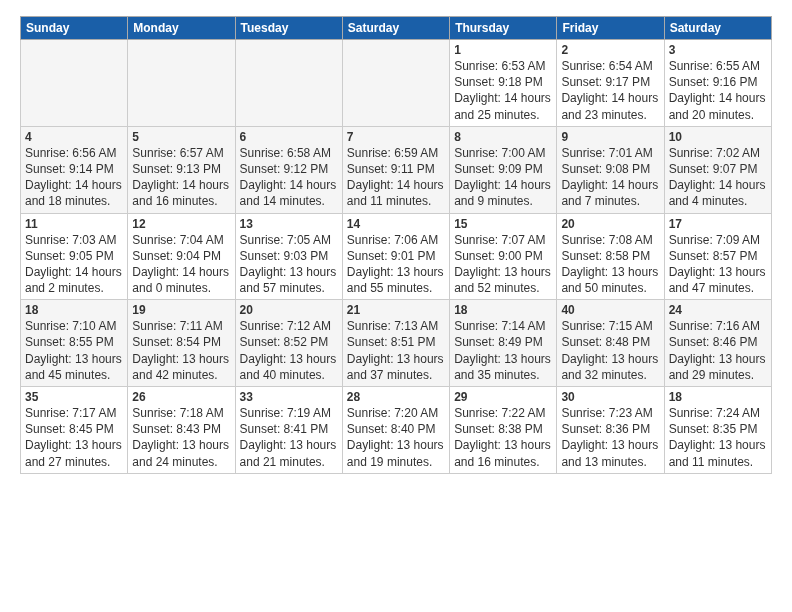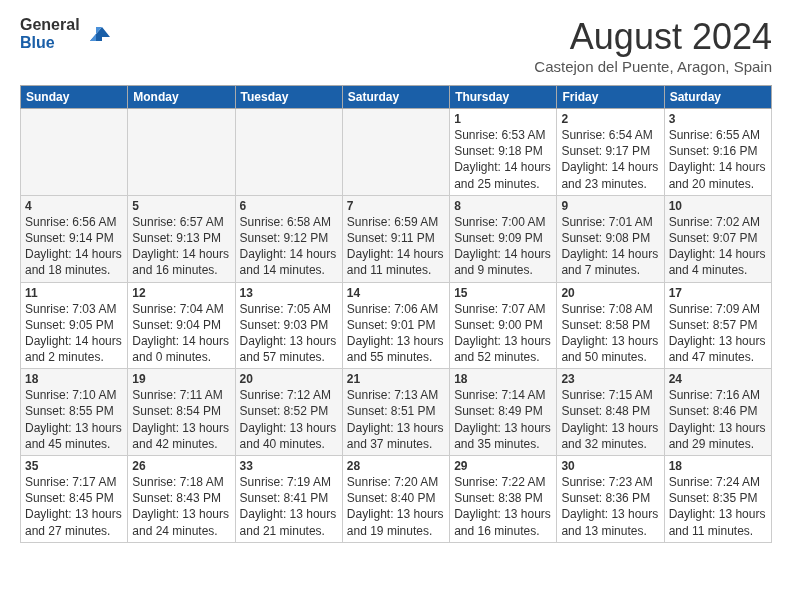--- a/index.html
+++ b/index.html
@@ -41,38 +41,20 @@
     
     .day-num { font-size: 12px; font-weight: bold; color: #333; margin-bottom: 1px; }
     .day-info { font-size: 12px; color: #333; line-height: 1.35; }
     
     .row-alt td { background: #f5f5f5; }
   </style>
 </head>
 <body>
 
 <div class="page">
-  <div class="header">
-    <div class="logo">
-      <div style="display:flex; align-items:center;">
-        <div style="display:flex; flex-direction:column; line-height:1.1;">
-          <span style="font-size:16px; font-weight:bold; color:#333;">General</span>
-          <span style="font-size:16px; font-weight:bold; color:#1a5fa8;">Blue</span>
-        </div>
-        <svg width="30" height="30" viewBox="0 0 30 30" style="margin-left:2px;">
-          <polygon points="8,22 20,8 28,18 20,18 20,22" fill="#1a5fa8"></polygon>
-          <polygon points="8,22 20,8 14,8 14,22" fill="#4a90d9"></polygon>
-        </svg>
-      </div>
-    </div>
-    <div class="title-section">
-      <div class="month-year">August 2024</div>
-      <div class="location">Castejon del Puente, Aragon, Spain</div>
-    </div>
-  </div>
 
   <table class="calendar">
     <thead>
       <tr>
       <th>Sunday</th>
           <th>Monday</th>
           <th>Tuesday</th>
           <th>Saturday</th>
           <th>Thursday</th>
           <th>Friday</th>
@@ -173,21 +155,21 @@
           </td>
           <td>
             <div class="day-num">21</div>
             <div class="day-info">Sunrise: 7:13 AM<br>Sunset: 8:51 PM<br>Daylight: 13 hours and 37 minutes.</div>
           </td>
           <td>
             <div class="day-num">18</div>
             <div class="day-info">Sunrise: 7:14 AM<br>Sunset: 8:49 PM<br>Daylight: 13 hours and 35 minutes.</div>
           </td>
           <td>
-            <div class="day-num">23</div>
+            <div class="day-num">40</div>
             <div class="day-info">Sunrise: 7:15 AM<br>Sunset: 8:48 PM<br>Daylight: 13 hours and 32 minutes.</div>
           </td>
           <td>
             <div class="day-num">24</div>
             <div class="day-info">Sunrise: 7:16 AM<br>Sunset: 8:46 PM<br>Daylight: 13 hours and 29 minutes.</div>
           </td>
         </tr>
         <tr>
           <td>
             <div class="day-num">35</div>

